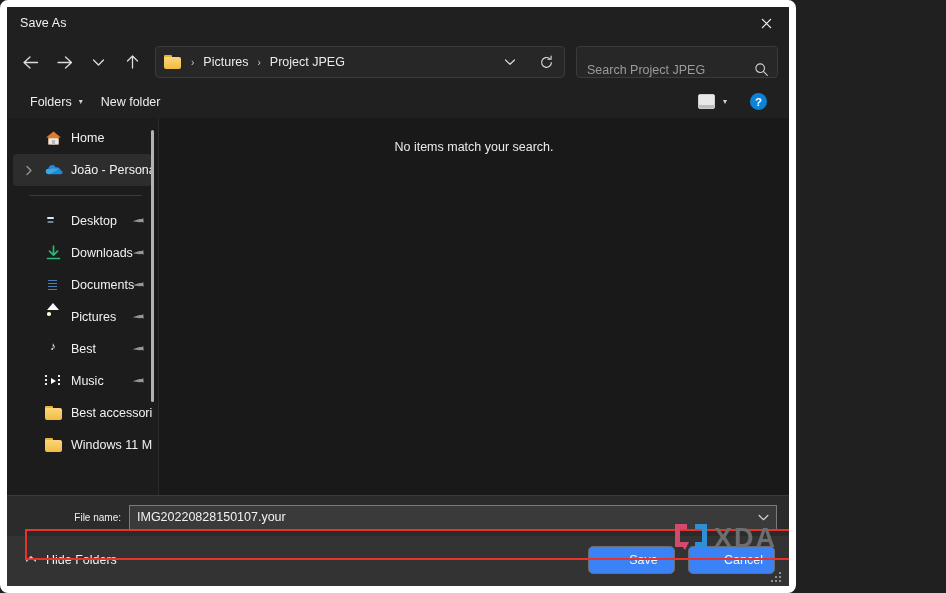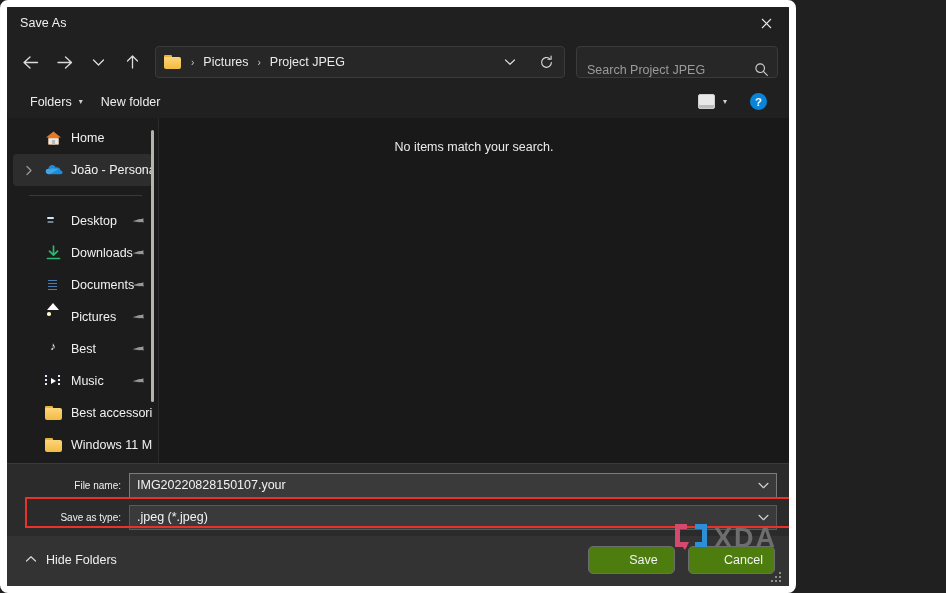--- a/index.html
+++ b/index.html
@@ -430,21 +430,21 @@
     cursor: pointer;
     padding: 3px 4px;
   }
   .hide-chev { font-size: 9px; color: #d5d5d5; }
   .act-spacer { flex: 1 1 auto; }
   .btn {
     width: 87px;
     height: 28px;
     border: 1px solid #6d6d6d;
     border-radius: 5px;
-    background: #4d7c0f;
+    background: #3b82f6;
     color: #f3f3f3;
     font-size: 12.5px;
     font-family: "Liberation Sans", sans-serif;
     display: flex; align-items: center; justify-content: center;
     cursor: pointer;
     padding-left: 24px;
   }
   .btn + .btn { margin-left: 13px; }
 
   .grip {
@@ -686,31 +686,20 @@
       <div class="combo focused">
         <span class="val">IMG20220828150107.your</span>
         <span class="chev">
           <svg width="11" height="7" viewBox="0 0 11 7">
               <path d="M1 1.3 L5.5 5.7 L10 1.3" stroke="#cfcfcf" stroke-width="1.2" fill="none" stroke-linecap="round" stroke-linejoin="round"></path>
             </svg>
         </span>
       </div>
     </div>
 
-    <div class="form-row">
-      <span class="form-label">Save as type:</span>
-      <div class="combo">
-        <span class="val">.jpeg (*.jpeg)</span>
-        <span class="chev">
-          <svg width="11" height="7" viewBox="0 0 11 7">
-              <path d="M1 1.3 L5.5 5.7 L10 1.3" stroke="#cfcfcf" stroke-width="1.2" fill="none" stroke-linecap="round" stroke-linejoin="round"></path>
-            </svg>
-        </span>
-      </div>
-    </div>
 
     <div class="redbox"></div>
   </div>
 
   <div class="actionbar">
     <div class="hide-folders">
       <span class="hide-chev">
         <svg width="12" height="8" viewBox="0 0 12 8">
             <path d="M1.5 6 L6 1.7 L10.5 6" stroke="#d5d5d5" stroke-width="1.2" fill="none" stroke-linecap="round" stroke-linejoin="round"></path>
           </svg>

